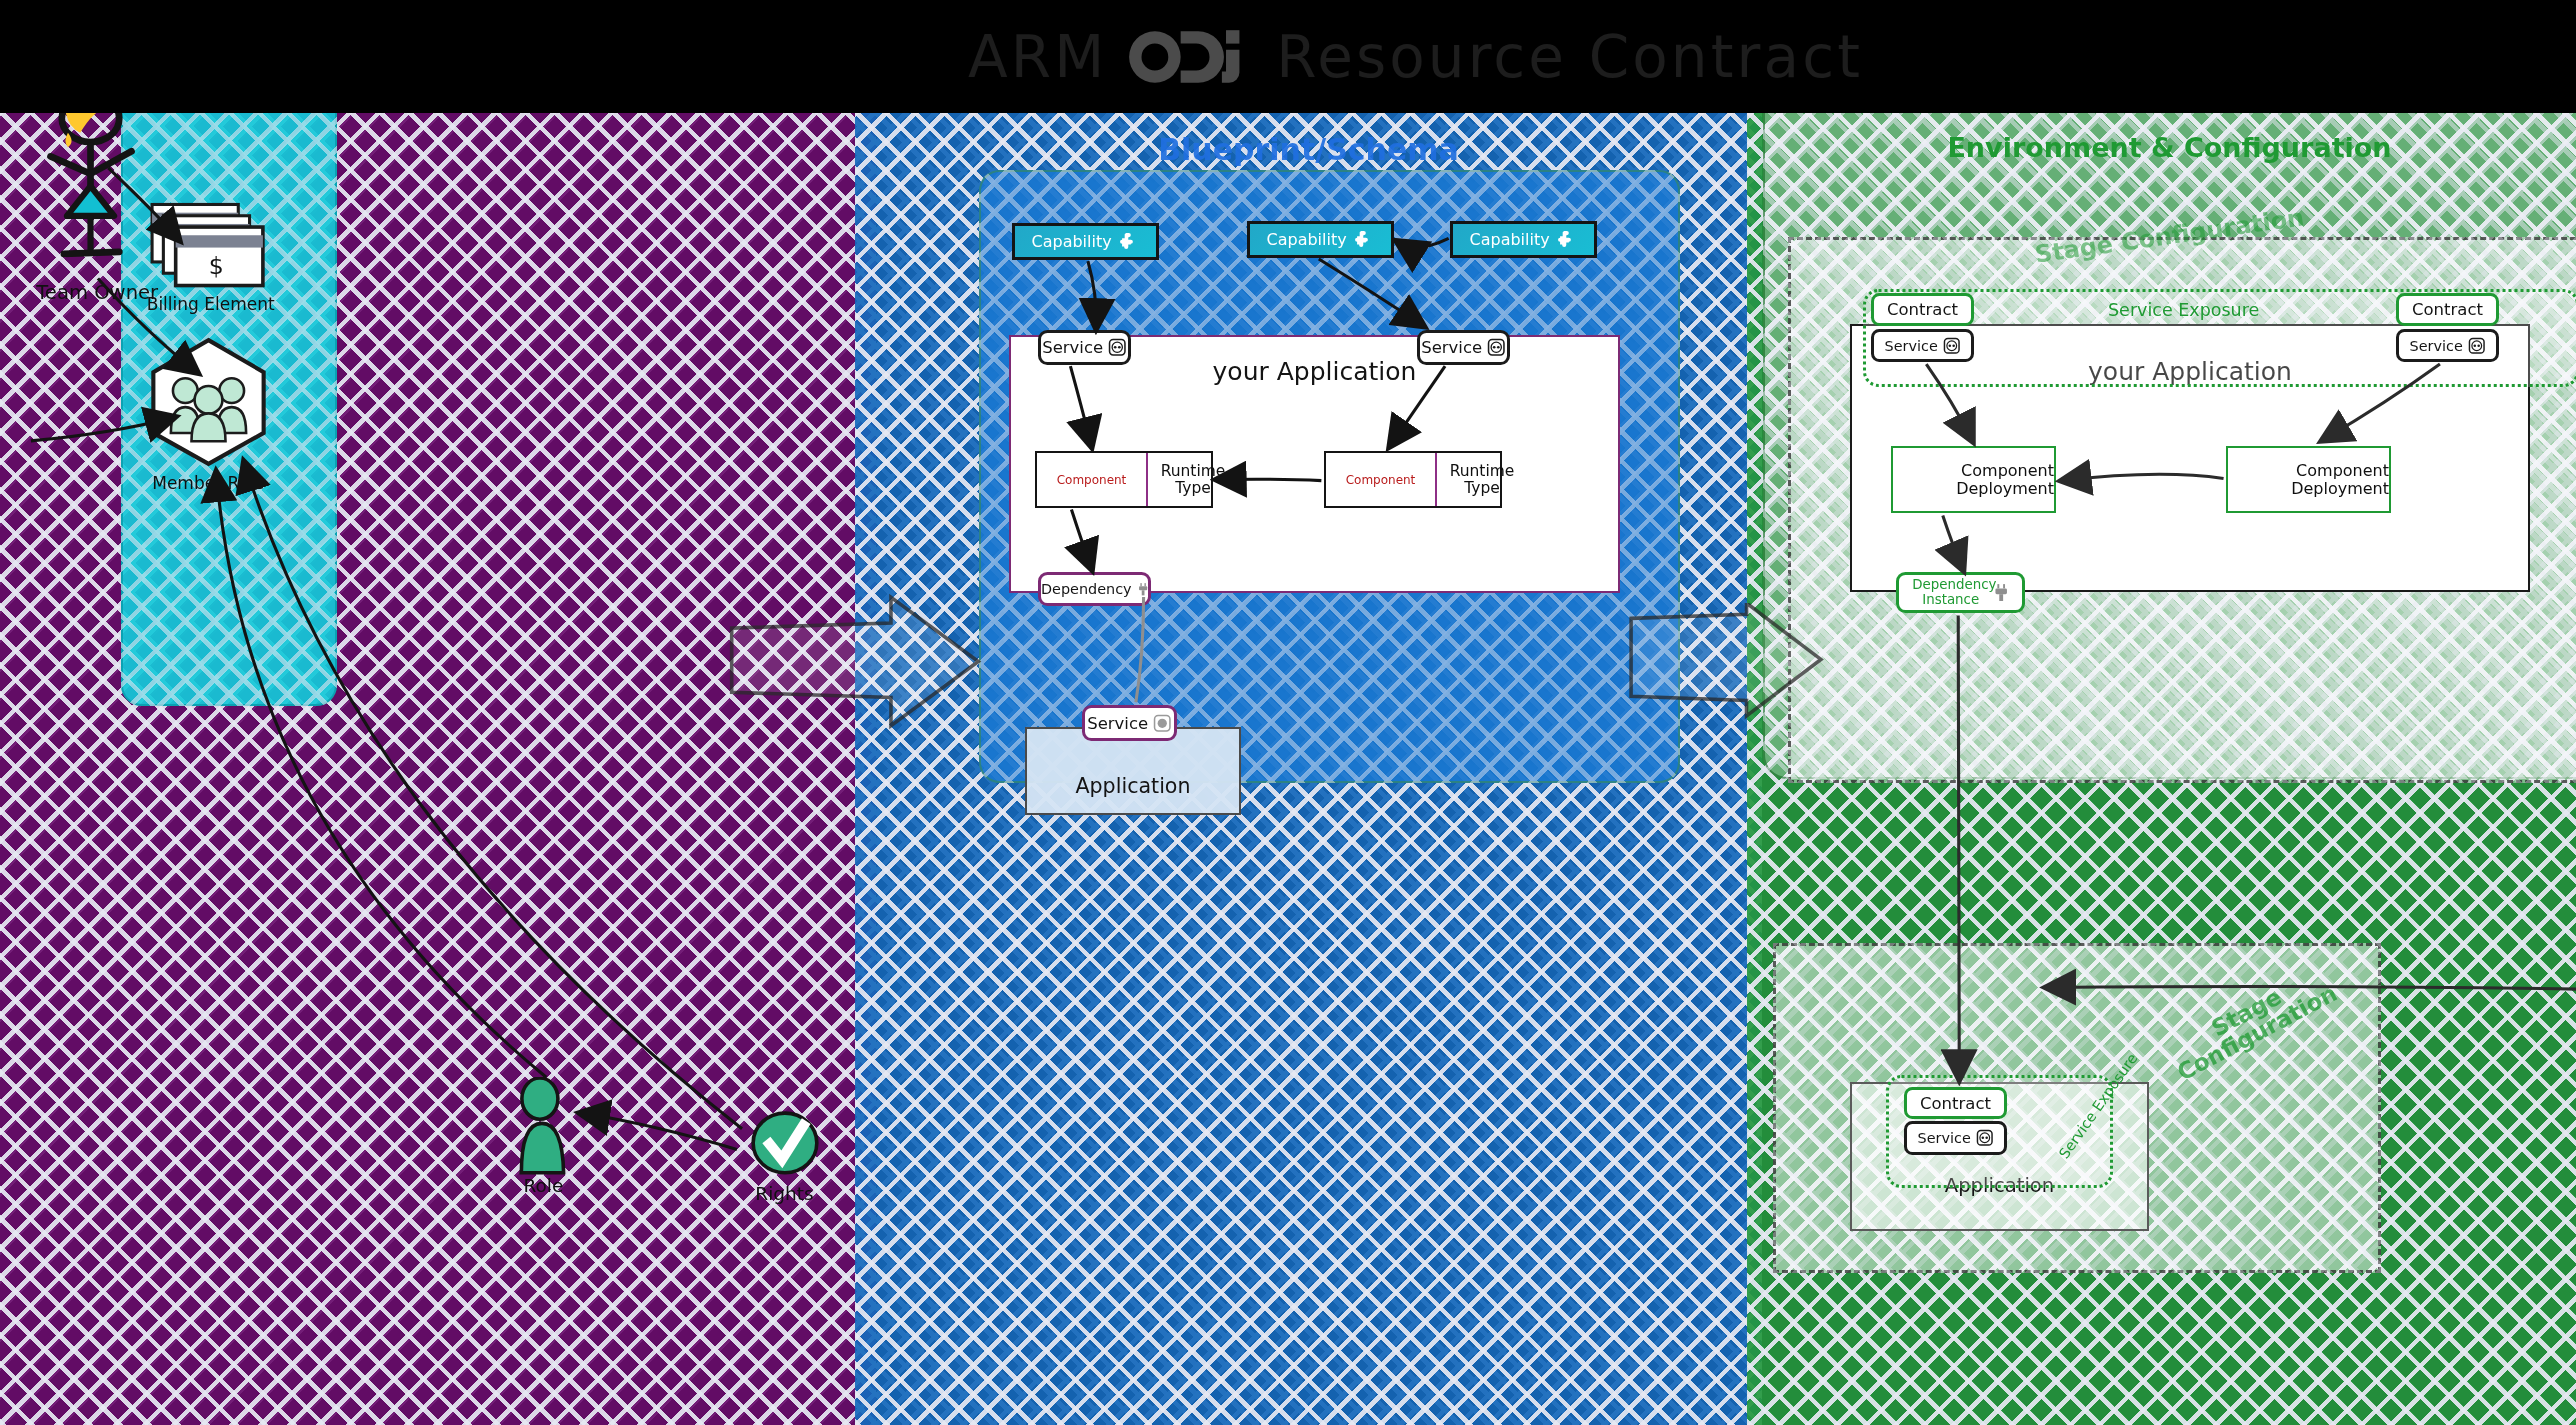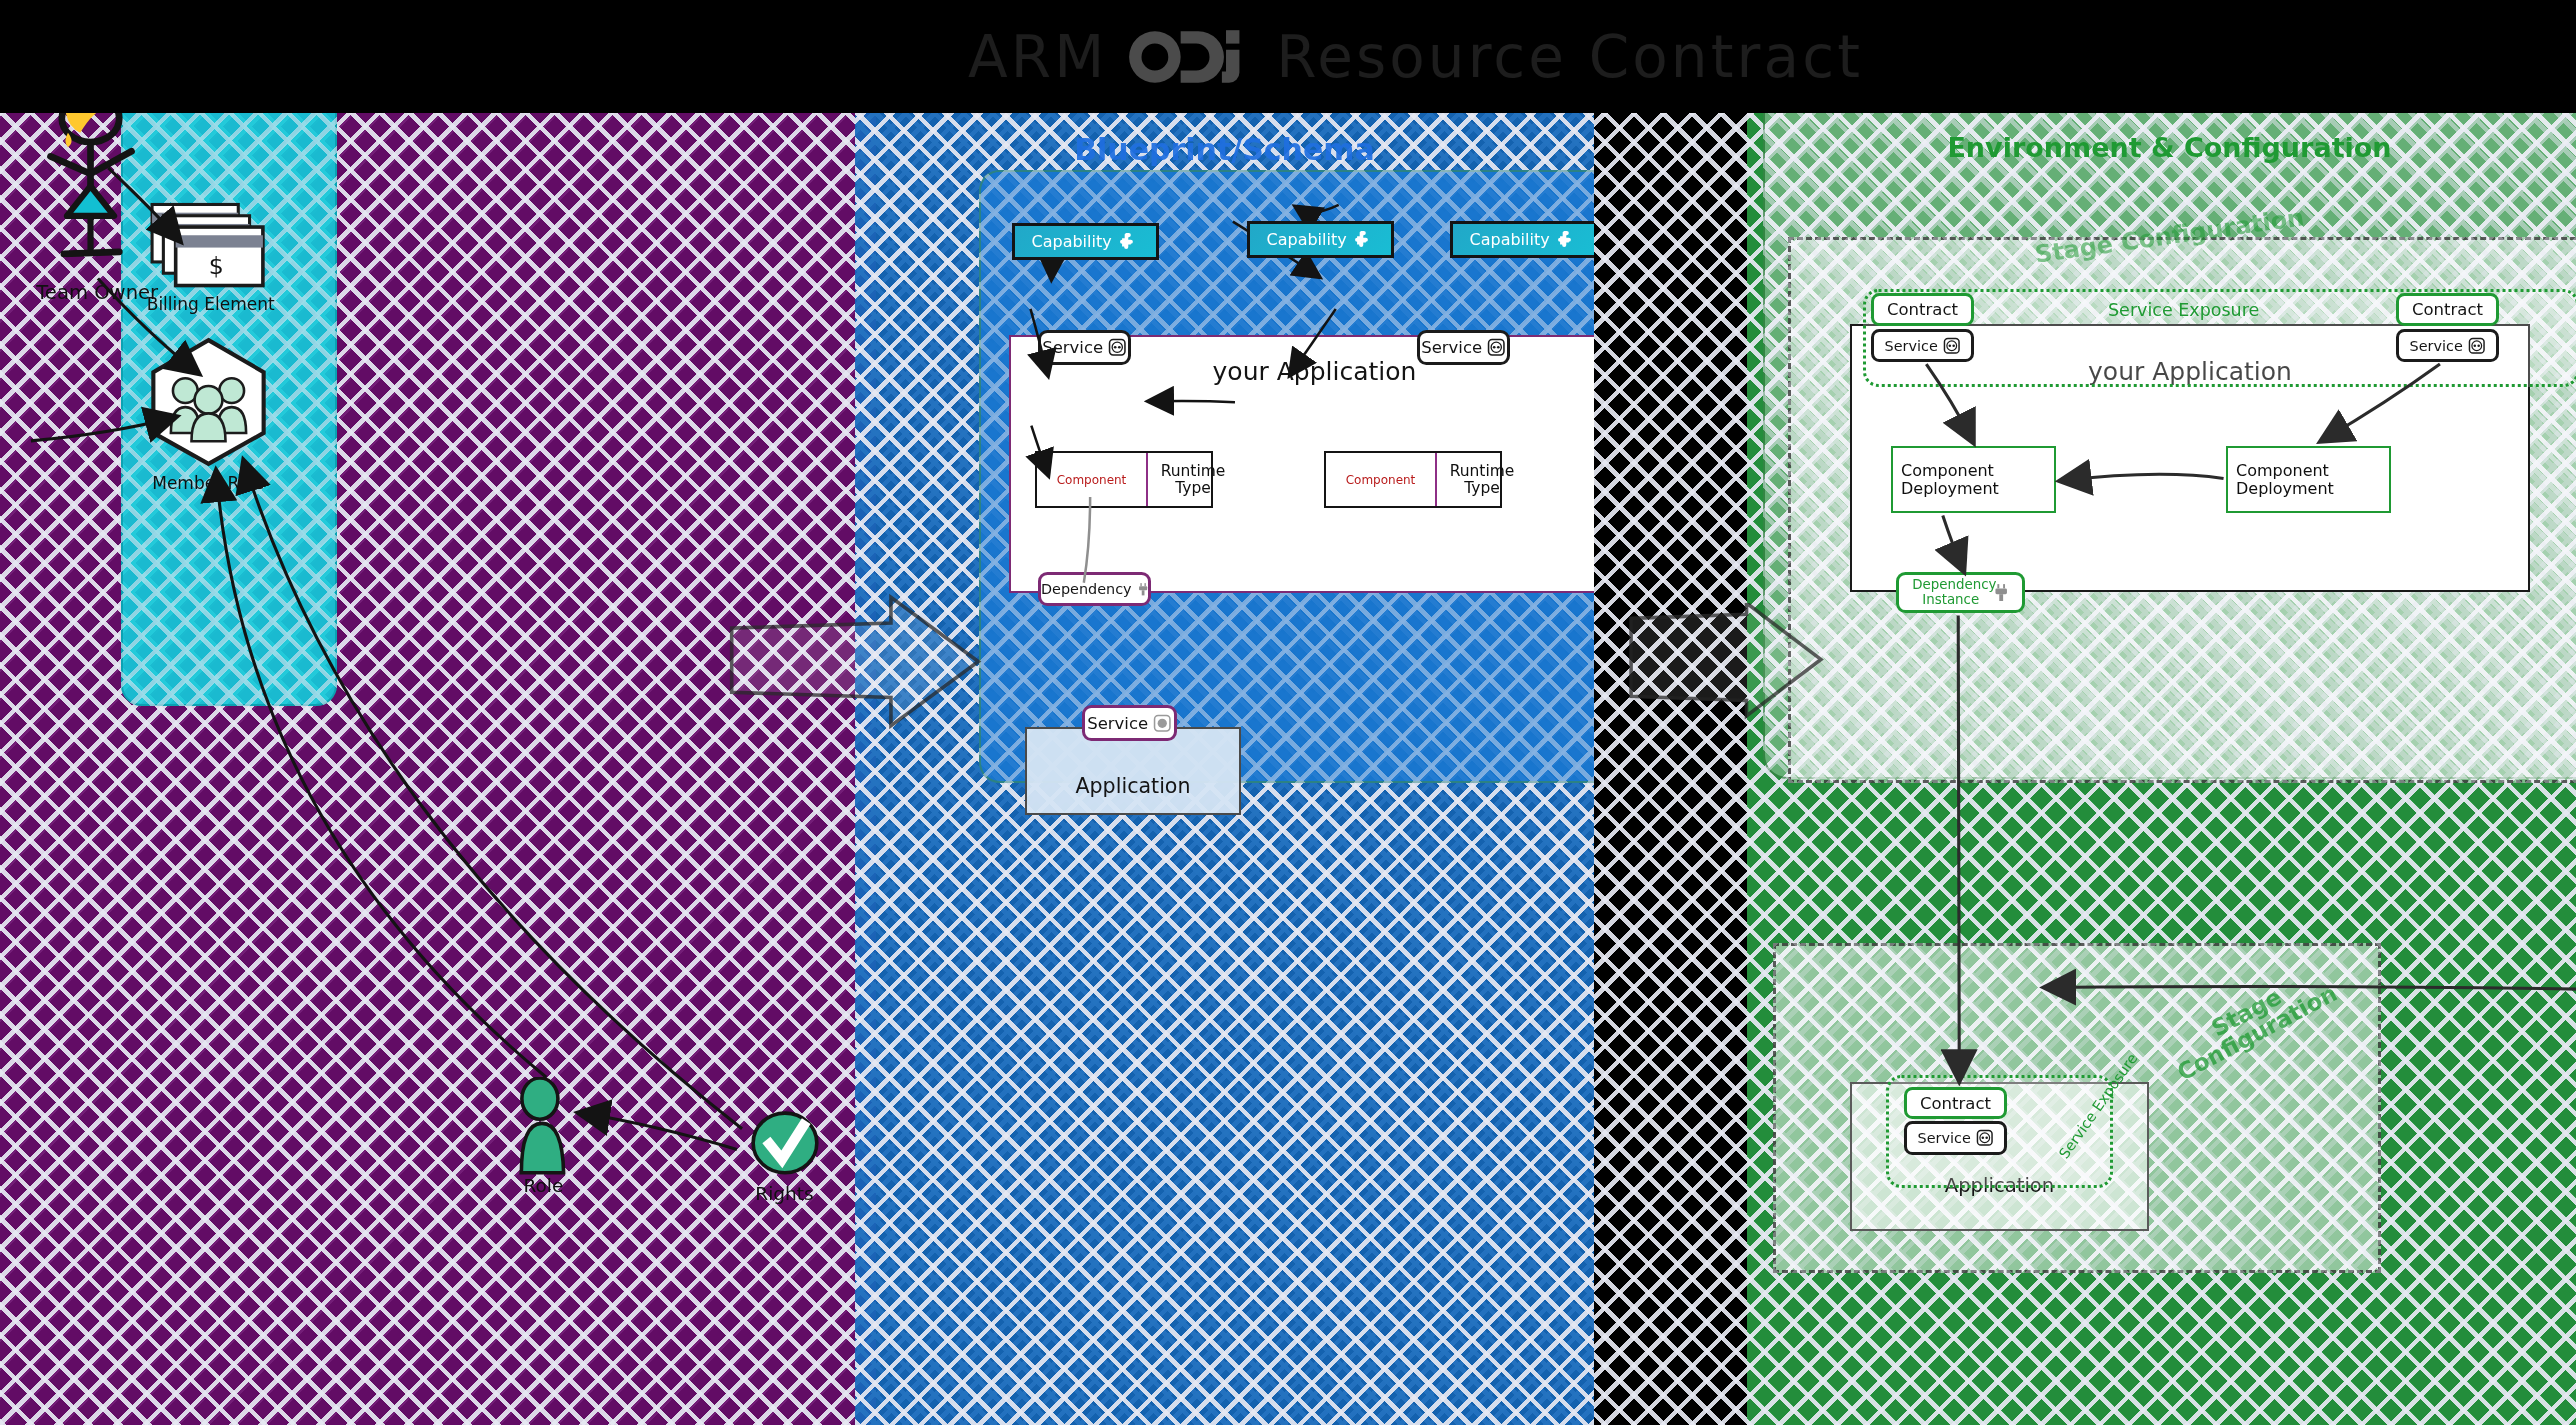--- a/index.html
+++ b/index.html
@@ -45,21 +45,21 @@
   }
 
   
   .level {
     position: absolute; top: 57px;
     overflow: hidden;
   }
   .level .tint { position: absolute; inset: 0; }
 
   #level-org   { left: 0px;    width: 876px; height: 1368px; }
-  #level-strat { left: 855px; width: 739px; height: 1368px; }
+  #level-strat { left: 855px; width: 907px; height: 1368px; }
   #level-inst  { left: 1747px; width: 1084px; height: 1368px; }
 
   #level-org   .tint { background: rgba(106, 13, 110, 0.92); }
   #level-strat .tint { background: rgba(22, 105, 188, 0.93); }
   #level-inst  .tint { background: rgba(38, 152, 64, 0.93); }
 
   .level-head {
     position: absolute; top: 1px; width: 100%;
     text-align: center; z-index: 40;
     font-family: "DejaVu Sans", sans-serif;
@@ -194,21 +194,21 @@
   }
   .svc-exp-lbl {
     position: absolute; color: #1f9a33; font-size: 17.5px;
     font-family: "DejaVu Sans", sans-serif; z-index: 36; white-space: nowrap;
   }
   .appbox-green {
     position: absolute; background: #ffffff; border: 2.6px solid #1a1a1a; z-index: 24;
   }
   .compdep {
     position: absolute; border: 2.6px solid #1f9a33; background:#fff; z-index: 31;
-    display:flex; align-items:center; justify-content:center; text-align:left;
+    display:flex; align-items:center; justify-content:center; text-align:right;
     font-size: 16px; color:#101010; line-height:1.1; font-family:"DejaVu Sans", sans-serif;padding-left:8px;
   }
   #stage-panel-bottom {
     position: absolute; left: 26px; top: 886px; width: 608px; height: 330px;
     background: rgba(255,255,255,.50);
     border: 3.1px dashed rgba(40,40,40,.75); z-index: 19;
   }
   #stage-label-bottom {
     position: absolute; left: 402px; top: 943px; width: 206px;
     color: #1f9a33; font-size: 23px; font-weight: bold; text-align: center;

